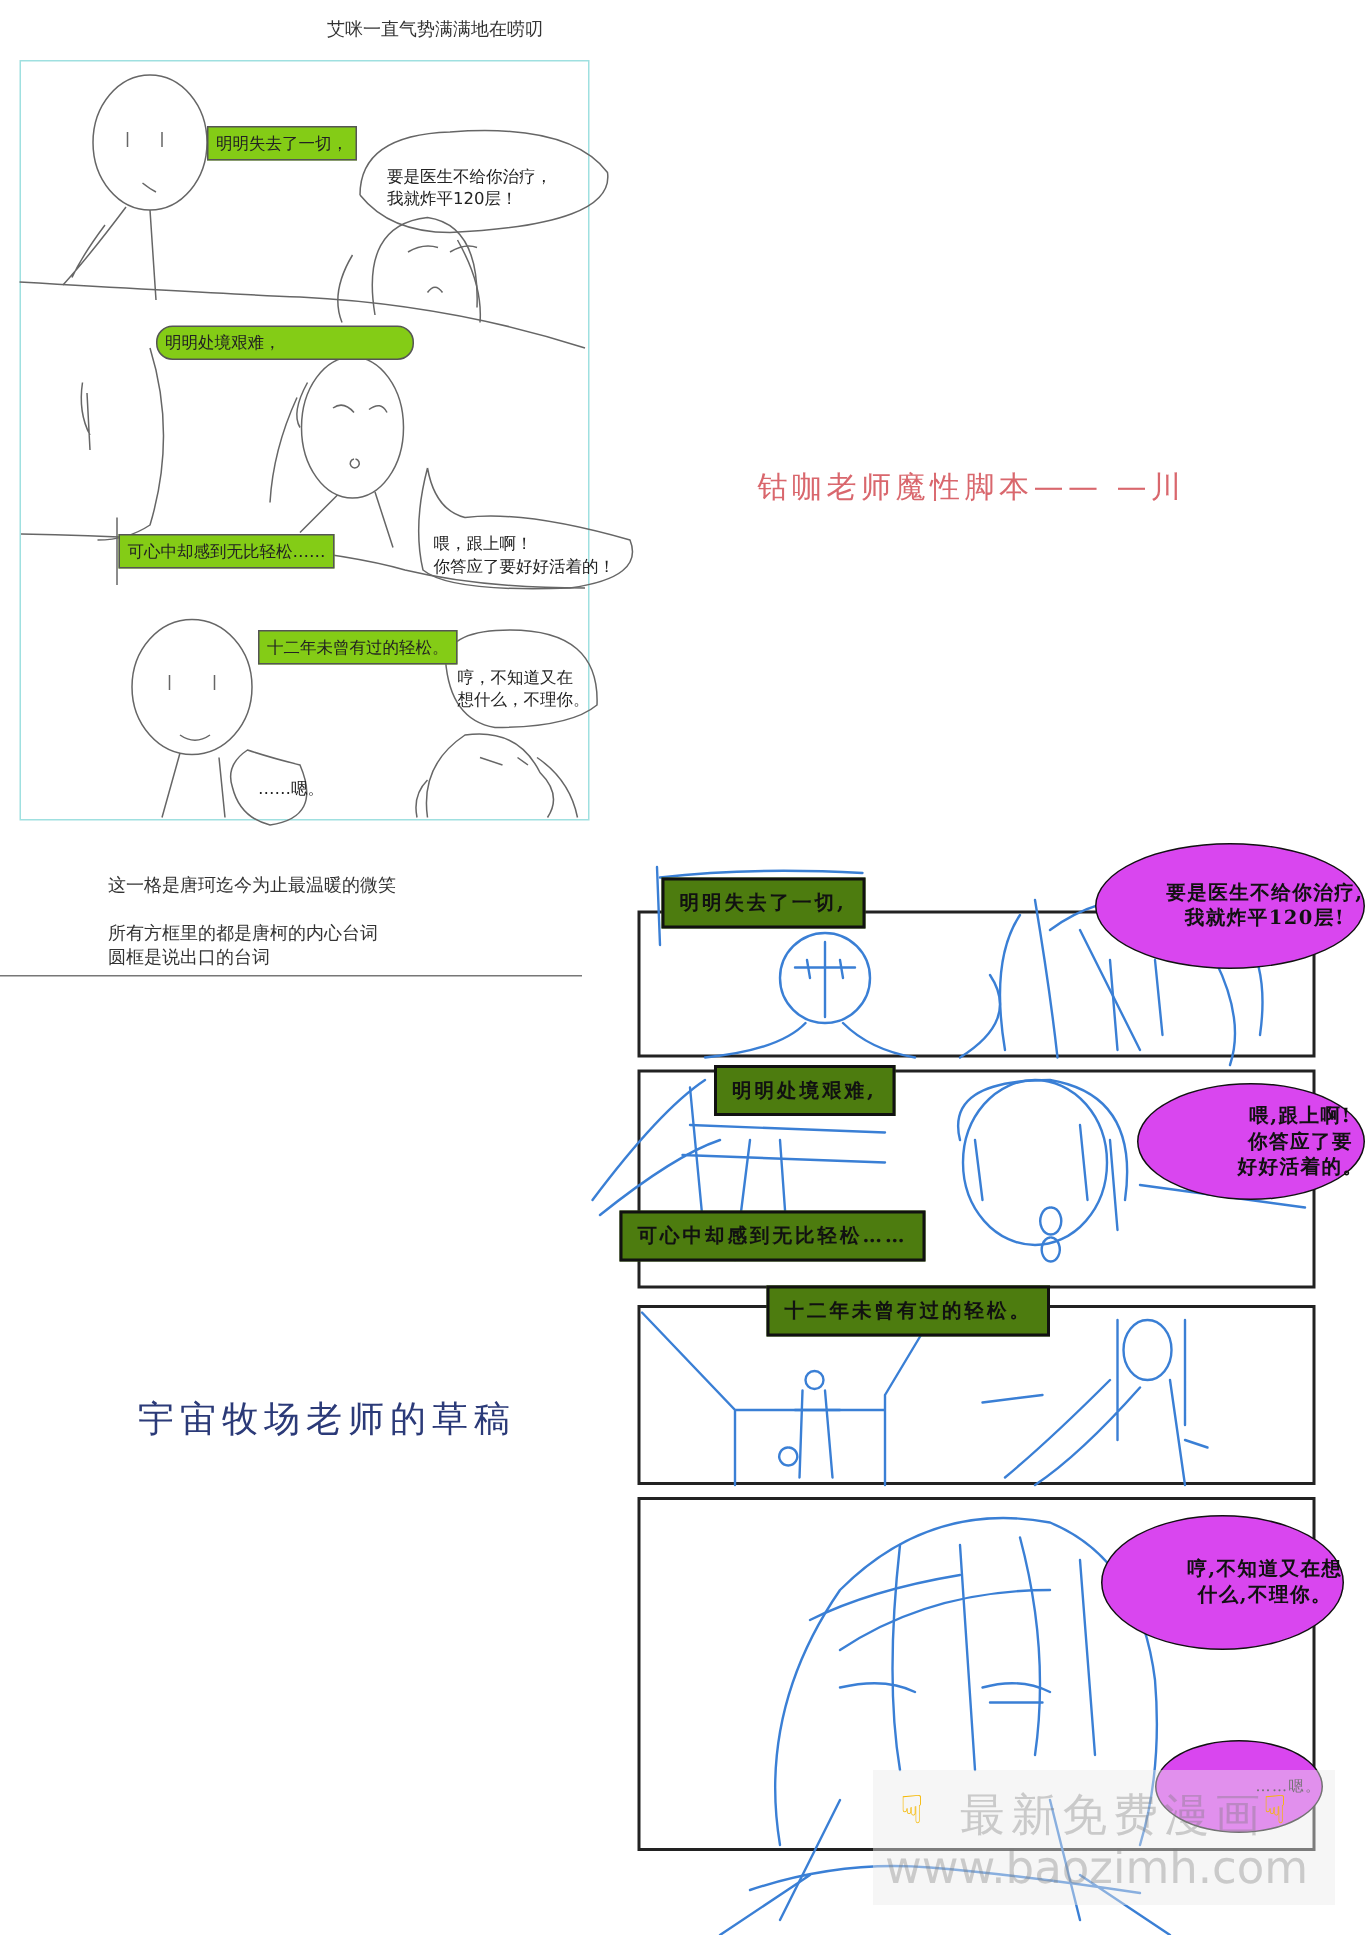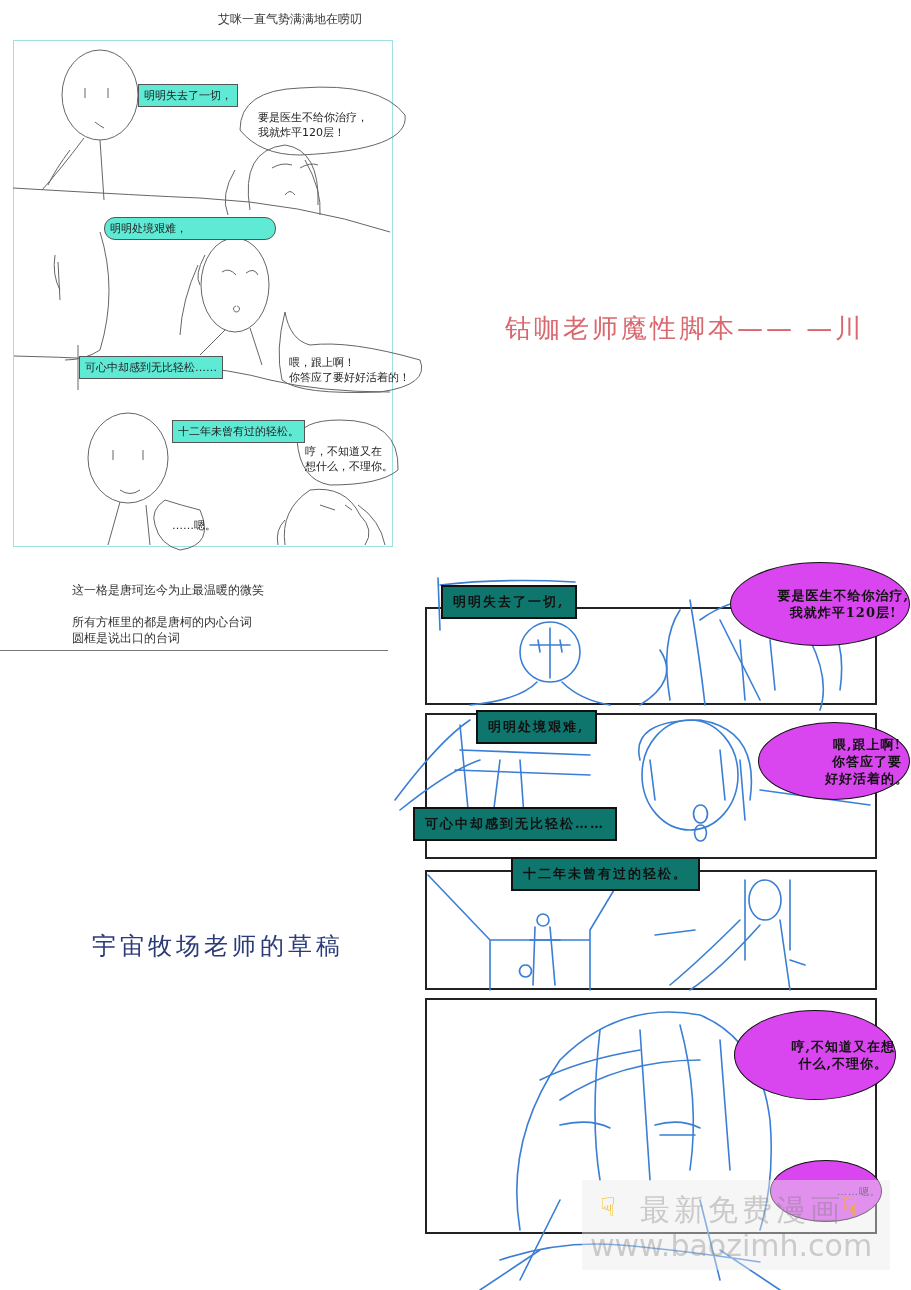--- a/index.html
+++ b/index.html
@@ -1,30 +1,30 @@
 <!DOCTYPE html>
 <html><head>
 <meta charset="utf-8">
 <style>
   html, body { margin:0; padding:0; background:#ffffff; }
   body { width:911px; height:1290px; position:relative; overflow:hidden;
          font-family:"DejaVu Sans","Liberation Sans",sans-serif; color:#222; }
   .abs { position:absolute; }
   .svg-layer { position:absolute; left:0; top:0; width:911px; height:1290px; pointer-events:none; }
   .caption { font-size:12px; color:#333; white-space:nowrap; }
-  .gray-box { position:absolute; font-size:11px; color:#222; background:#5eead4; padding:3px 5px;
+  .gray-box { position:absolute; font-size:11px; color:#222; background:#84cc16; padding:3px 5px;
               border:1px solid #555; border-left-width:1px; white-space:nowrap; }
   .gray-bubble { position:absolute; font-size:11px; color:#222; line-height:15px; white-space:nowrap; }
-  .blue-box { position:absolute; background:#0f766e; border:2px solid #111; font-family:"DejaVu Serif","Liberation Serif",serif;
+  .blue-box { position:absolute; background:#4d7c0f; border:2px solid #111; font-family:"DejaVu Serif","Liberation Serif",serif;
               font-size:13px; font-weight:bold; color:#111; padding:6px 10px; white-space:nowrap; letter-spacing:2px; }
   .oval { position:absolute; background:#d946ef; border:1.5px solid #111; border-radius:50%;
           display:flex; align-items:center; justify-content:flex-end; text-align:center;
           font-family:"DejaVu Serif","Liberation Serif",serif; font-size:13px; font-weight:bold; color:#111; line-height:17px; letter-spacing:1px; }
   .panel { position:absolute; border:2px solid #222; background:transparent; }
-  .title-pink { position:absolute; color:#d9676d; font-size:26px; letter-spacing:3px; font-weight:normal; white-space:nowrap; }
+  .title-pink { position:absolute; color:#d9676d; font-size:20px; letter-spacing:3px; font-weight:normal; white-space:nowrap; }
   .title-navy { position:absolute; color:#2b3a78; font-size:24px; font-weight:normal; letter-spacing:4px; white-space:nowrap; }
   .watermark { position:absolute; color:rgba(120,120,120,0.35); white-space:nowrap; }
 </style>
 </head>
 <body>
 
 <div class="caption abs" style="left:218px; top:11px;">艾咪一直气势满满地在唠叨</div>
 
 <div class="abs" style="left:13px; top:40px; width:378px; height:505px; border:1px solid #9fe0e0;"></div>
 

